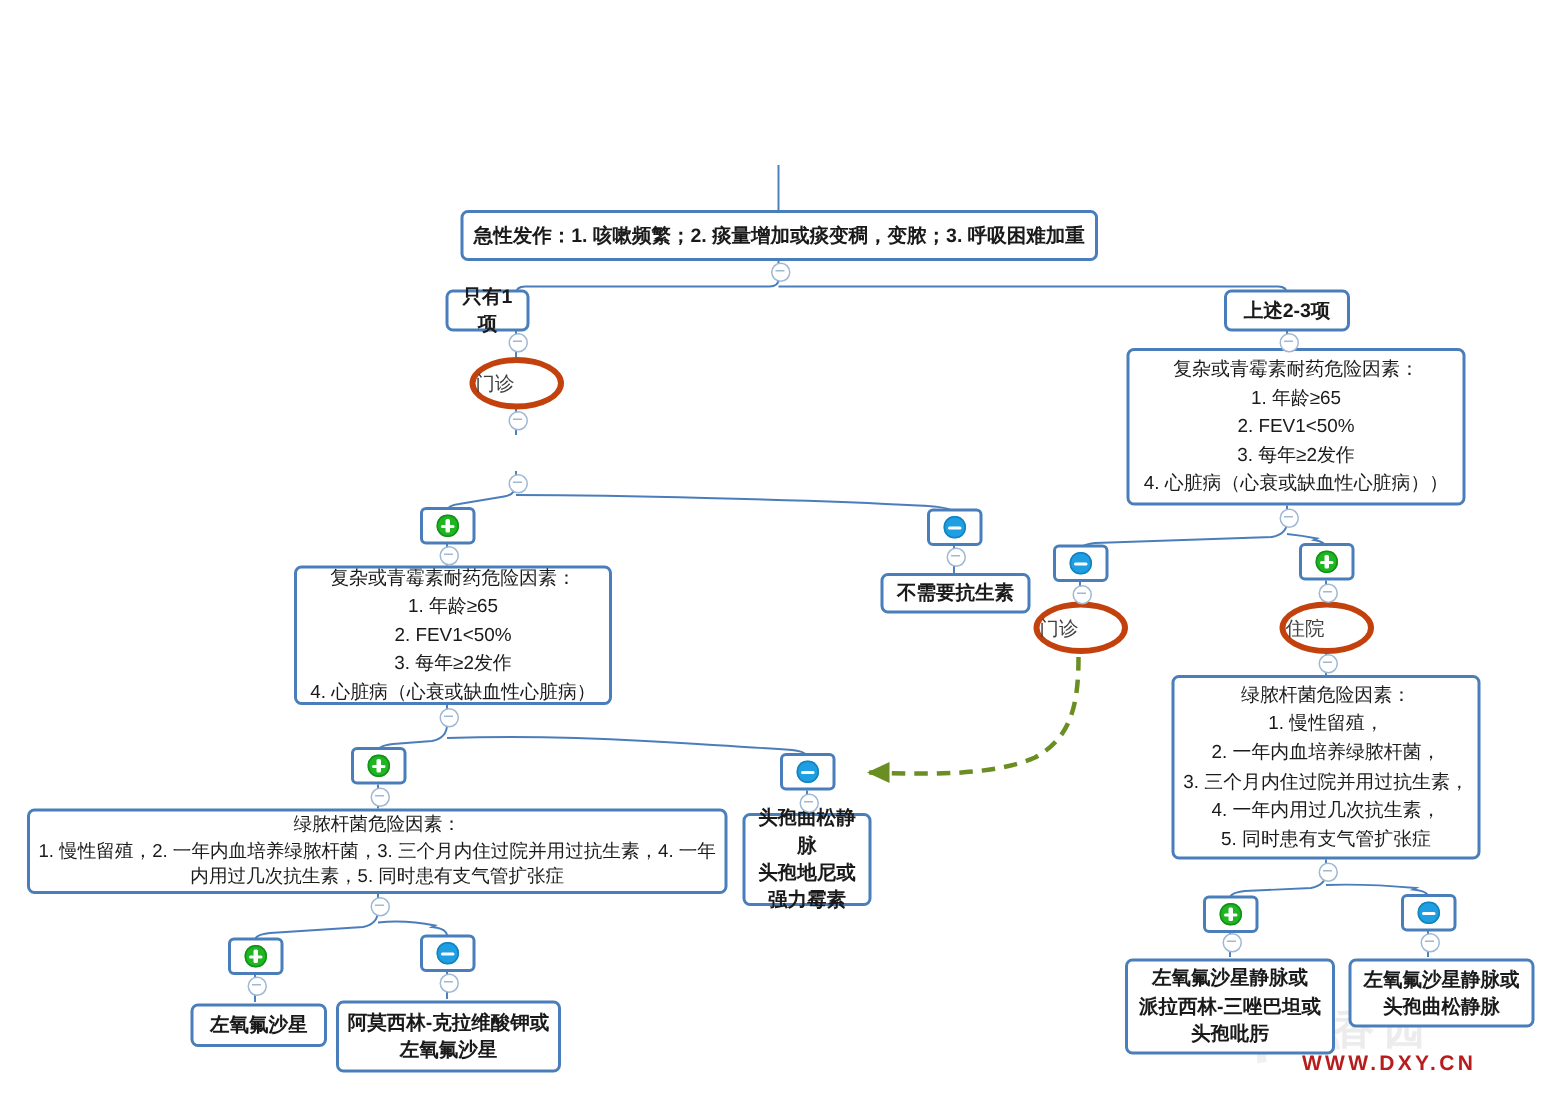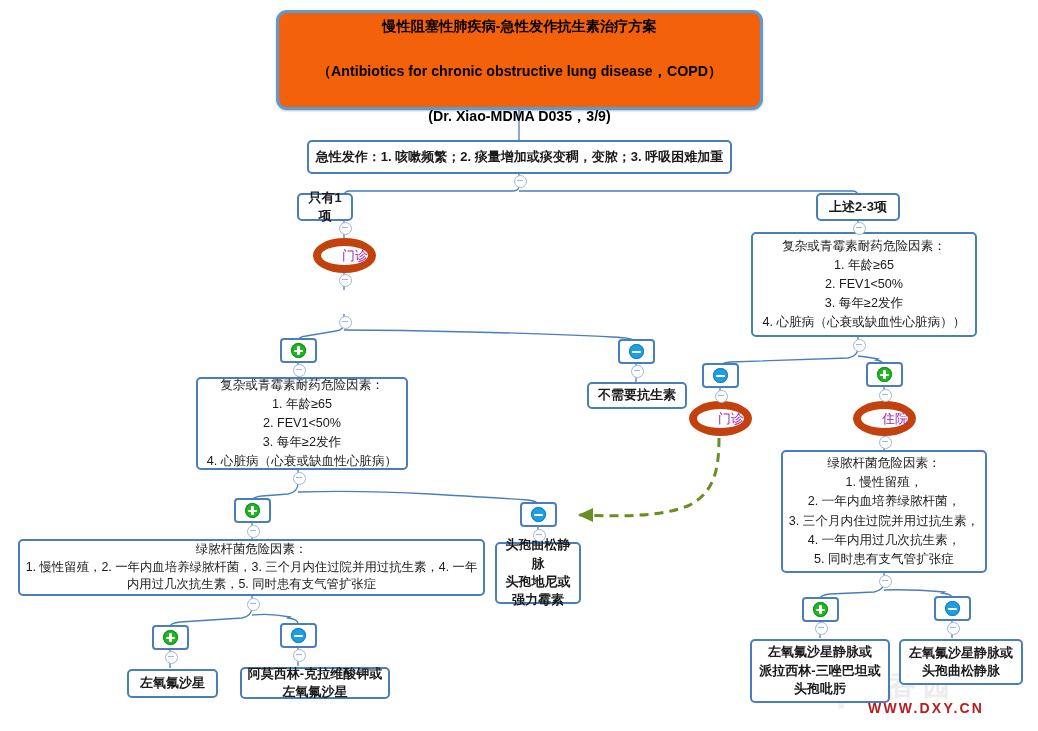--- a/index.html
+++ b/index.html
@@ -45,26 +45,26 @@
 
   
   .plain{font-size:13px;font-weight:bold;}
   .multi{font-size:12.6px;line-height:1.52;}
   .small{font-size:12.4px;}
 
   
   .ellipse{
     position:absolute;
     box-sizing:border-box;
-    border:8px solid #c2410c;
+    border:4px solid #c2410c;
     border-radius:50%;
     background:#ffffff;
-    color:#a21caf;
+    color:#404040;
     font-size:13px;
-    display:flex;align-items:center;justify-content:flex-end;
+    display:flex;align-items:center;justify-content:flex-start;
     z-index:4;
   }
 
   
   .badge{
     position:absolute;
     box-sizing:border-box;
     width:37px;height:25px;
     border:2px solid #4a7ebb;
     border-radius:4px;
@@ -192,27 +192,20 @@
   <div class="dot" style="left:293px;top:472px"></div>
   <div class="dot" style="left:247px;top:525px"></div>
   <div class="dot" style="left:533px;top:529px"></div>
   <div class="dot" style="left:247px;top:598px"></div>
   <div class="dot" style="left:165px;top:651px"></div>
   <div class="dot" style="left:293px;top:649px"></div>
   <div class="dot" style="left:879px;top:575px"></div>
   <div class="dot" style="left:815px;top:622px"></div>
   <div class="dot" style="left:947px;top:622px"></div>
 
-  <div class="node title-box" style="left:276px;top:10px;width:487px;height:100px">
-    <span class="txt">
-      <span>慢性阻塞性肺疾病-急性发作抗生素治疗方案</span><br>
-      <span>（Antibiotics for chronic obstructive lung disease，COPD）</span><br>
-      <span>(Dr. Xiao-MDMA D035，3/9)</span>
-    </span>
-  </div>
 
   <div class="node plain" style="left:307px;top:140px;width:425px;height:34px">
     <span class="txt">急性发作：1. 咳嗽频繁；2. 痰量增加或痰变稠，变脓；3. 呼吸困难加重</span>
   </div>
 
   <div class="node plain" style="left:297px;top:193px;width:56px;height:28px">
     <span class="txt">只有1项</span>
   </div>
 
   <div class="node plain" style="left:816px;top:193px;width:84px;height:28px">
@@ -297,21 +290,21 @@
     <span class="glyph"></span>
   </div>
   <div class="badge minus" style="left:280px;top:623px">
     <span class="glyph"></span>
   </div>
 
   <div class="node plain" style="left:127px;top:669px;width:91px;height:29px">
     <span class="txt">左氧氟沙星</span>
   </div>
 
-  <div class="node plain" style="left:240px;top:667px;width:150px;height:32px">
+  <div class="node plain" style="left:224px;top:667px;width:150px;height:48px">
     <span class="txt">阿莫西林-克拉维酸钾或
 左氧氟沙星</span>
   </div>
 
   <div class="badge plus" style="left:802px;top:597px">
     <span class="glyph"></span>
   </div>
   <div class="badge minus" style="left:934px;top:596px">
     <span class="glyph"></span>
   </div>

